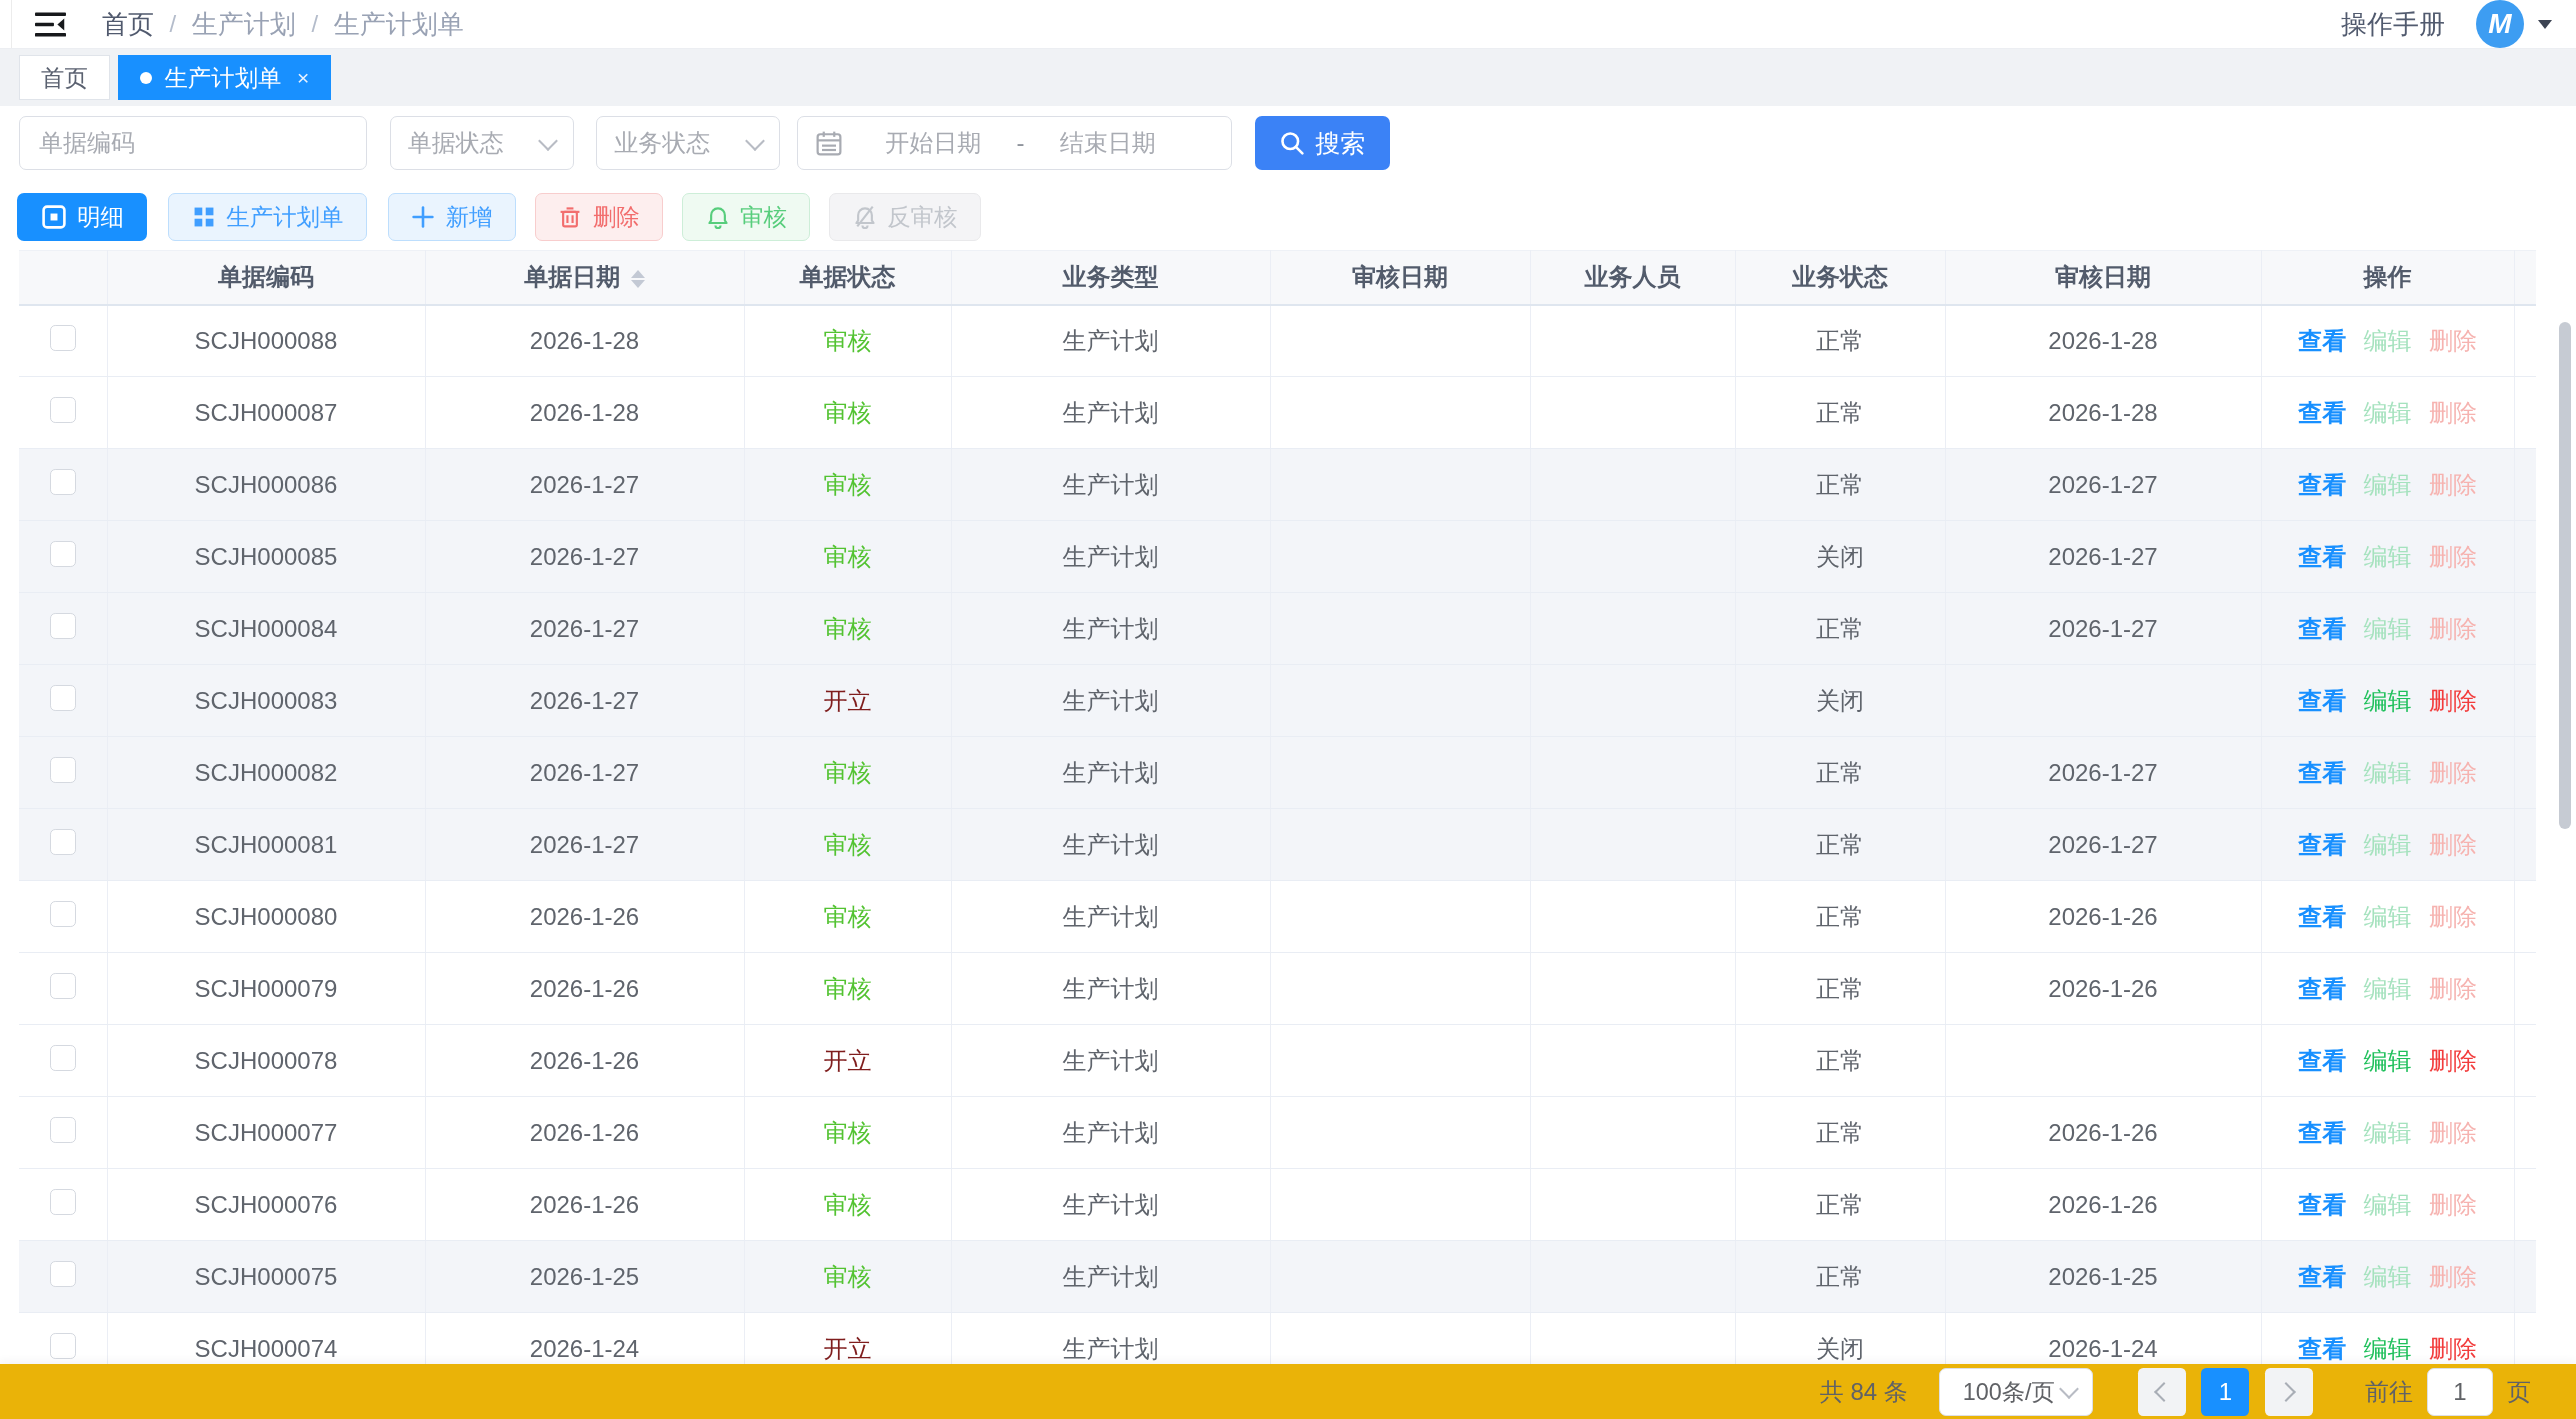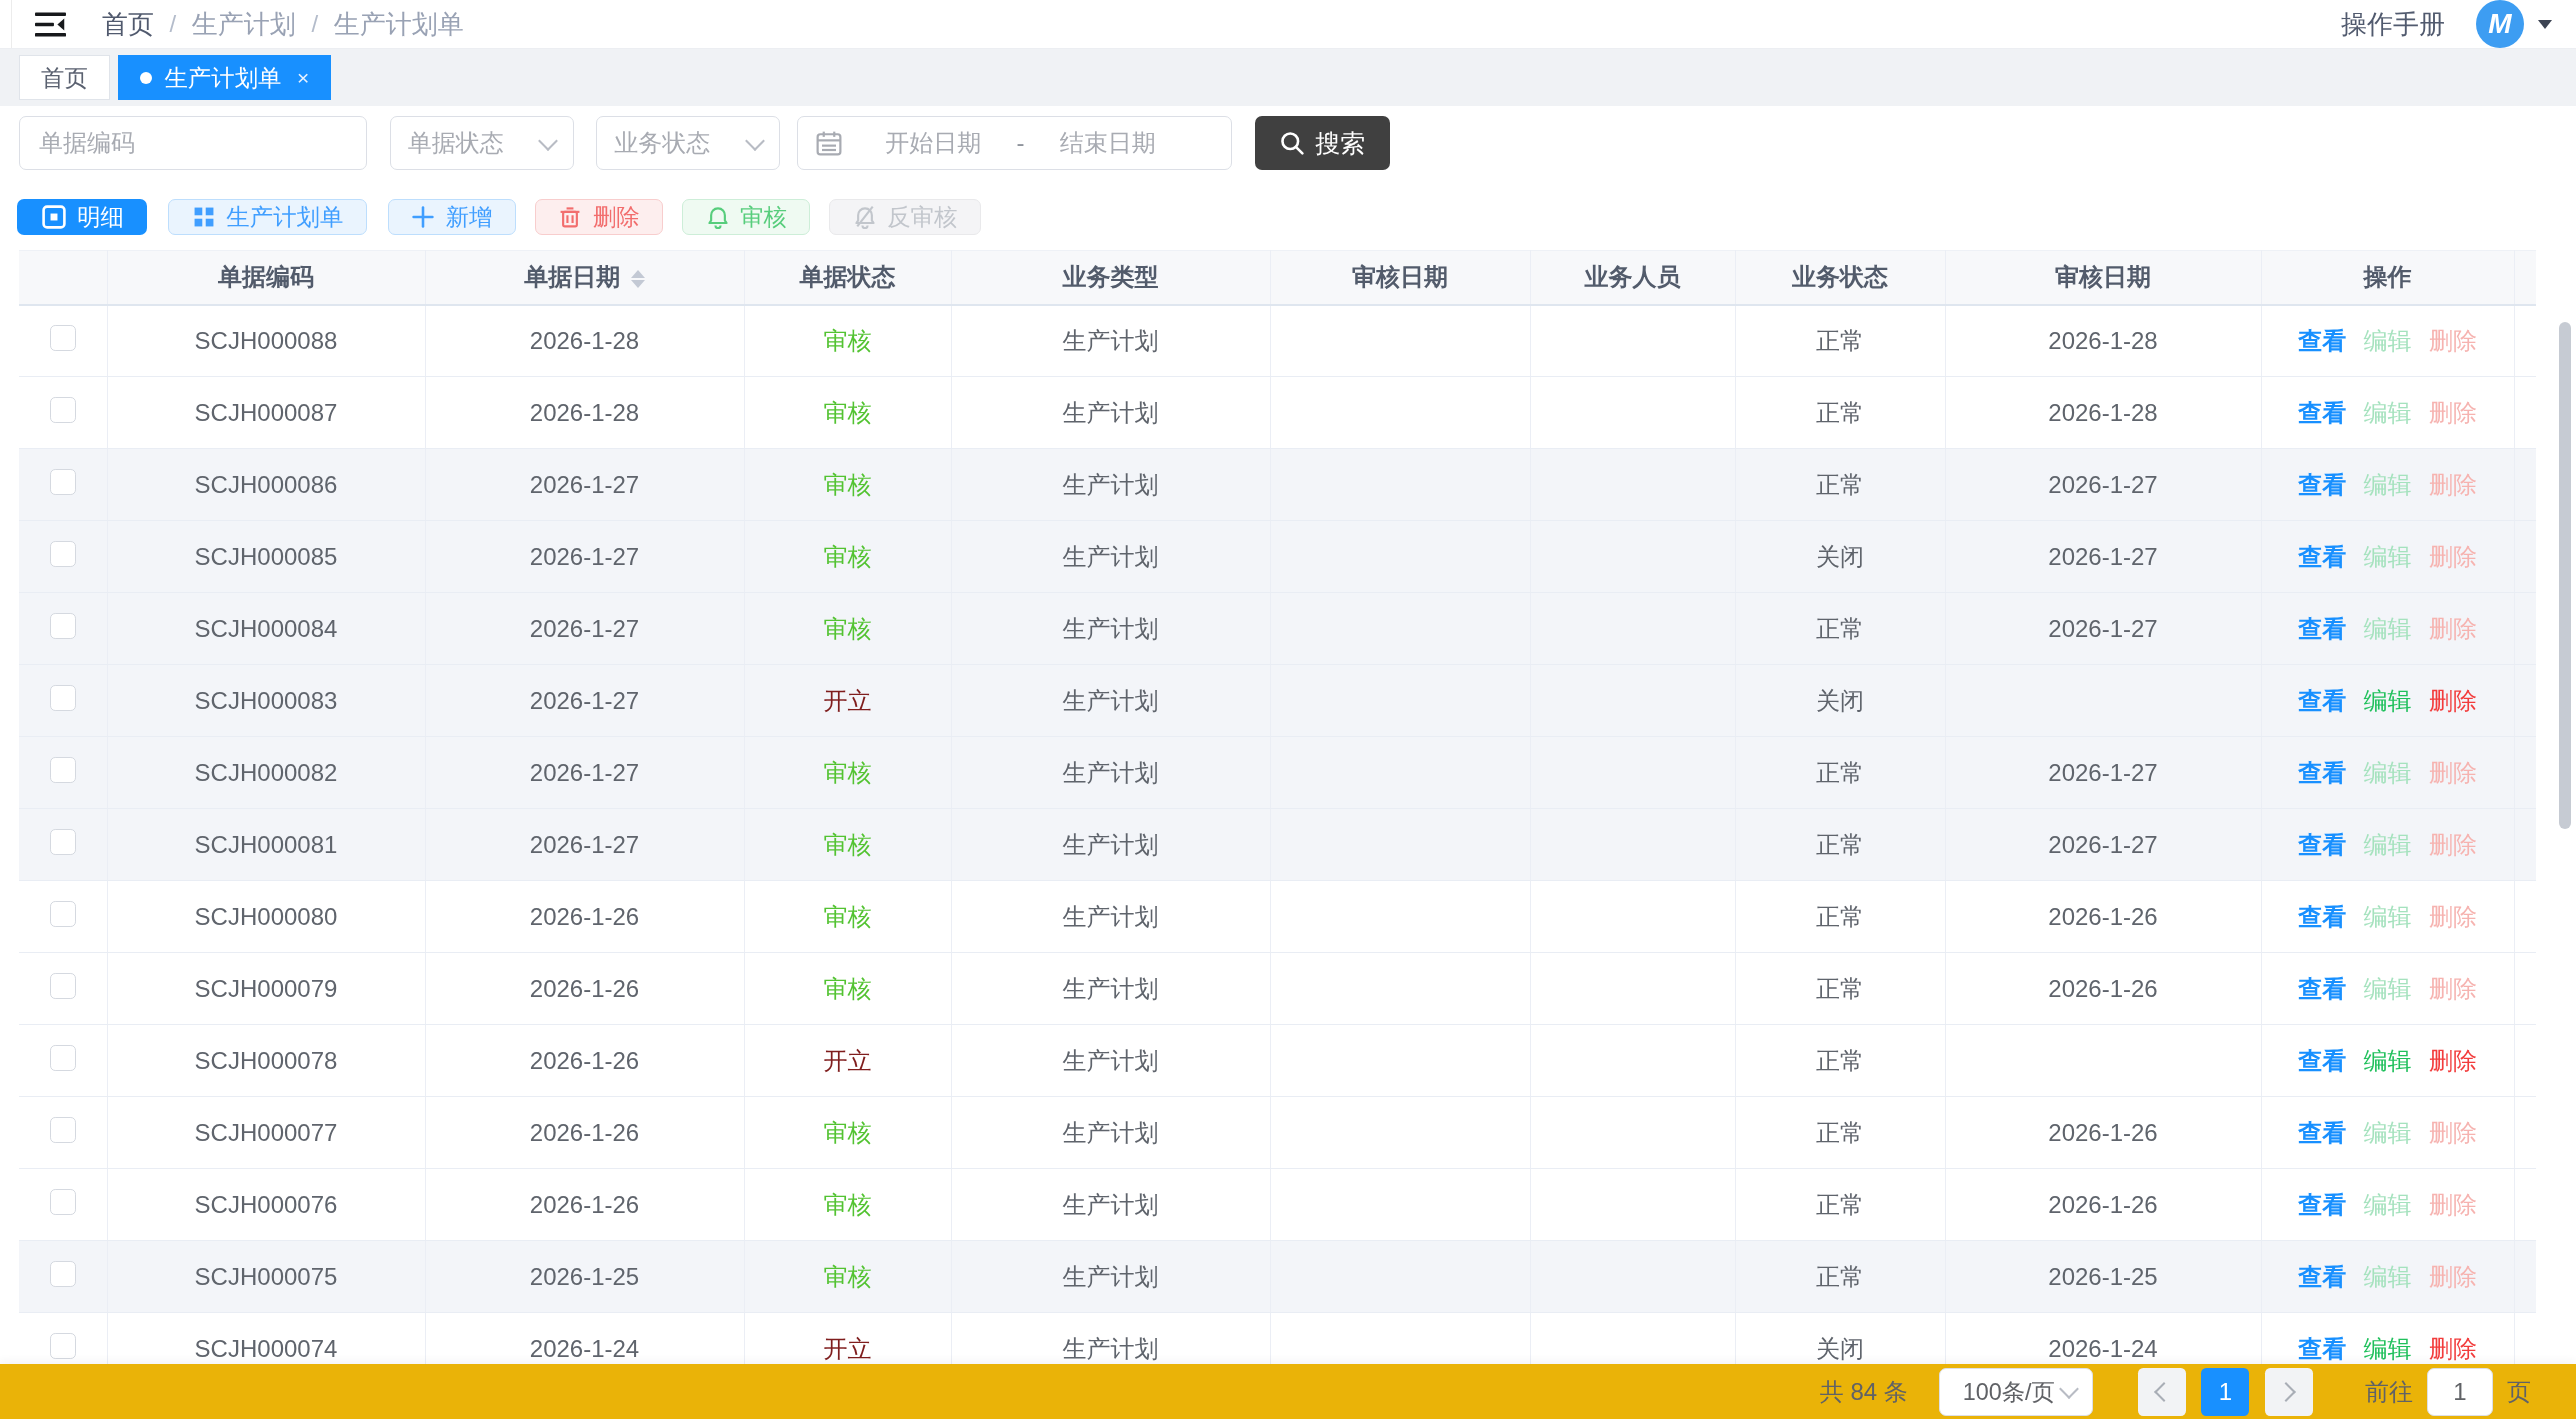--- a/index.html
+++ b/index.html
@@ -43,26 +43,26 @@
     display:flex; align-items:center; padding:0 17.3px; cursor:pointer; background:#fff; }
   .f-select:first-of-type { margin-left:22.5px; }
   .f-select .sel-text { font-size:24px; color:#a8abb2; flex:1; }
   .chev { width:14px; height:14px; border-right:2.6px solid #b8bcc4; border-bottom:2.6px solid #b8bcc4;
     transform:rotate(45deg); margin-top:-5.2px; }
   .f-date { width:435px; height:54px; border:1.7px solid #dcdfe6; border-radius:7px; margin-left:17px;
     display:flex; align-items:center; padding:0 17.3px; background:#fff; }
   .f-date .d-input { border:none; outline:none; width:156px; text-align:center; font-size:24px; color:#606266; font-family:inherit; }
   .f-date .d-input::placeholder { color:#a8abb2; }
   .f-date .d-sep { color:#8f949c; font-size:24px; padding:0 5.2px; }
-  .btn-search { margin-left:22.5px; width:135px; height:54px; background:#404040; border:none; border-radius:7px;
+  .btn-search { margin-left:22.5px; width:135px; height:54px; background:#3b82f6; border:none; border-radius:7px;
     color:#fff; font-size:25px; display:flex; align-items:center; justify-content:center; gap:10.4px; cursor:pointer; font-family:inherit; }
 
   
   .toolbar { position:absolute; left:17.3px; top:87px; height:48px; display:flex; align-items:center; }
-  .tbtn { height:36px; border-radius:7px; display:flex; align-items:center; justify-content:center;
+  .tbtn { height:48px; border-radius:7px; display:flex; align-items:center; justify-content:center;
     gap:10.4px; font-size:23.4px; padding:0 22.5px; cursor:pointer; border:1.7px solid transparent; font-family:inherit; }
   .tbtn-primary { background:#1890ff; color:#fff; }
   .tbtn-blue { background:#eaf4fe; border-color:#bddefd; color:#409eff; margin-left:21px; }
   .tbtn-red { background:#fdeeee; border-color:#f8cdcd; color:#f26d6d; margin-left:19px; }
   .tbtn-green { background:#effaf2; border-color:#cdeed8; color:#57cd7c; margin-left:19px; }
   .tbtn-gray { background:#f4f4f6; border-color:#e9e9eb; color:#c2c6cc; margin-left:19px; cursor:not-allowed; }
 
   
   .table-wrap { position:absolute; left:19px; top:144px; width:2517px; height:1115px; overflow:hidden; }
   table.grid { border-collapse:collapse; table-layout:fixed; width:2517px; }

